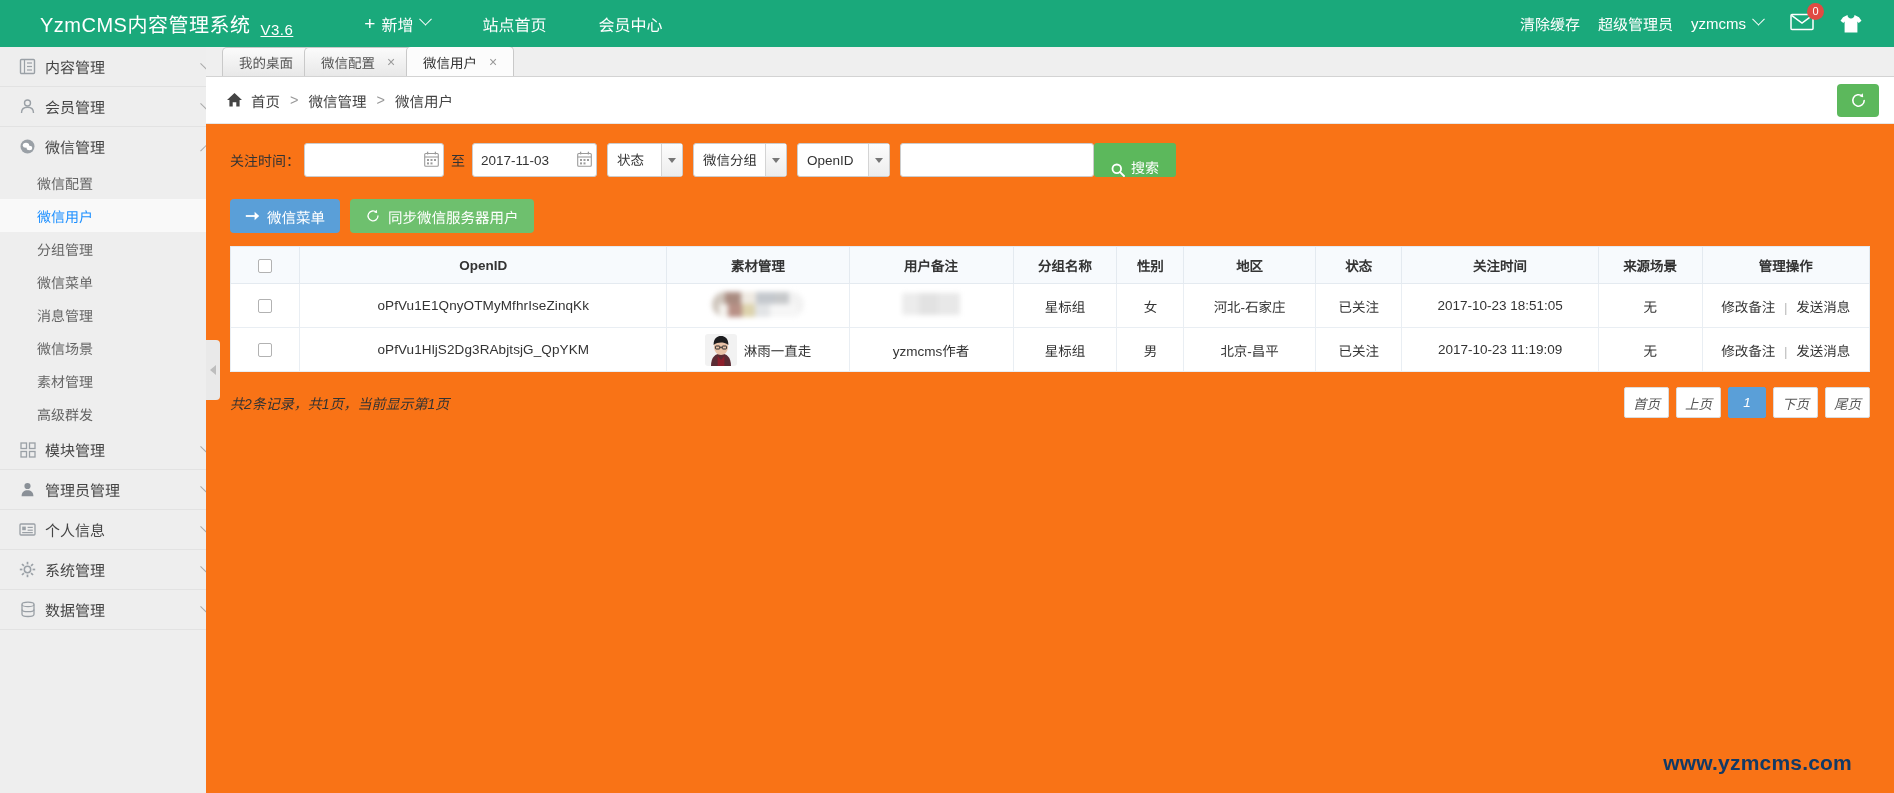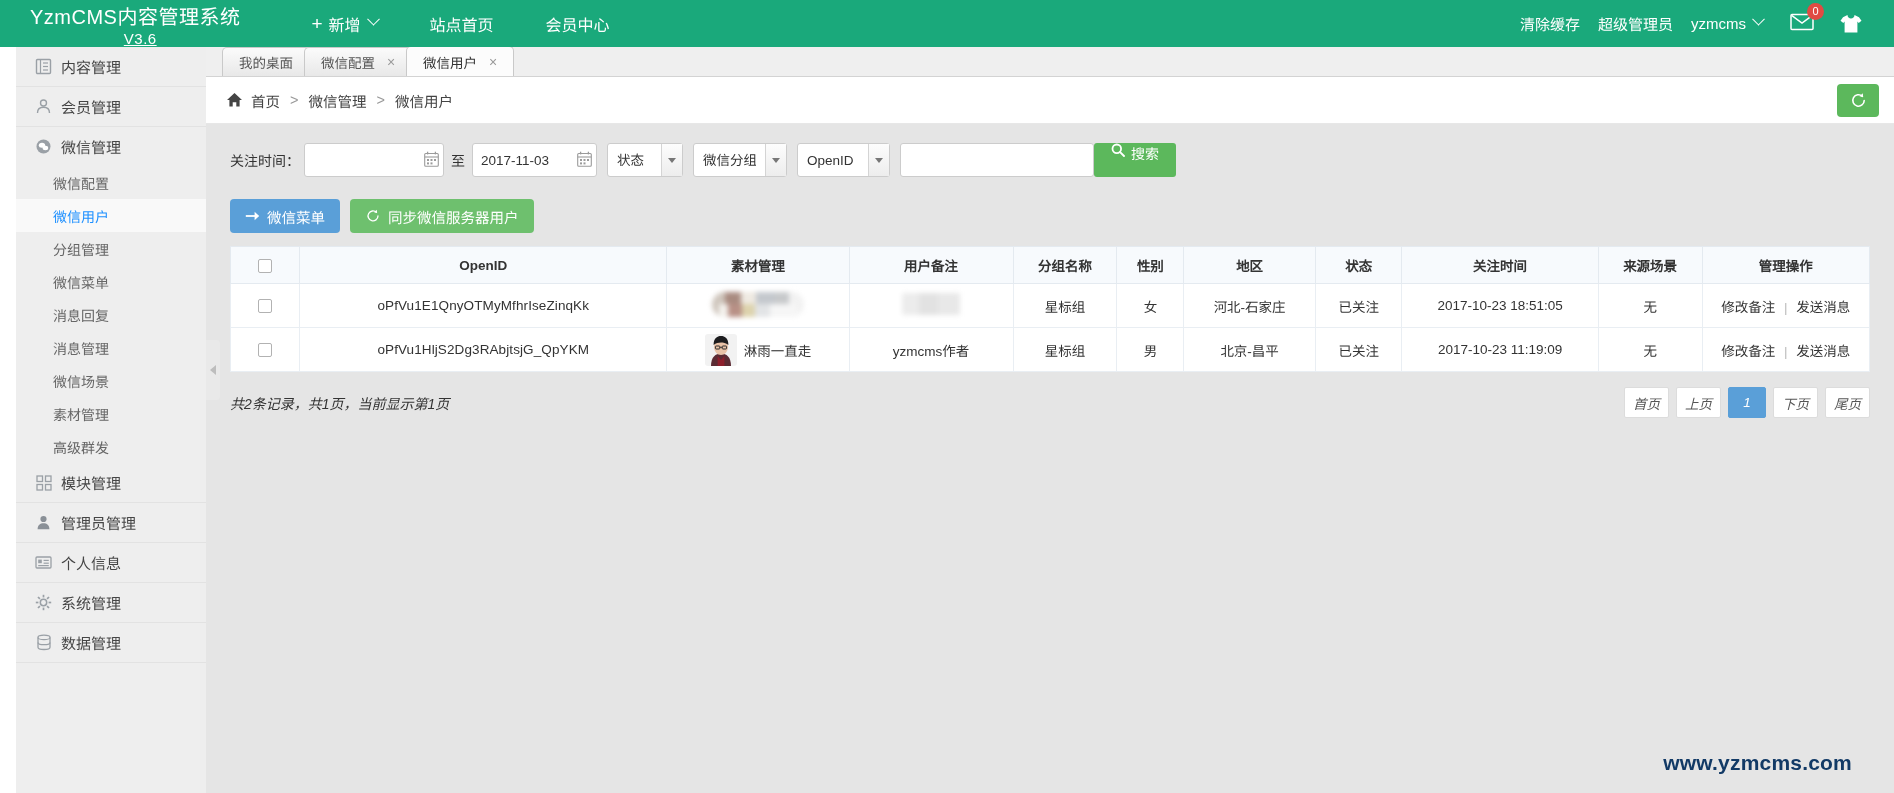--- a/index.html
+++ b/index.html
@@ -11,22 +11,22 @@
   }
   body { position: relative; }
 
   
   .topbar {
     position: absolute; top: 0; left: 0; width: 1894px; height: 47px;
     background: #1aa97b; display: flex; align-items: center;
     color: #fff; z-index: 50;
   }
   .brand {
-    padding-left: 30px; font-size: 20px; color: #fff;
-    letter-spacing: .5px; white-space: nowrap; display: flex; align-items: center; flex-direction: column;
+    padding-left: 40px; font-size: 20px; color: #fff;
+    letter-spacing: .5px; white-space: nowrap; display: flex; align-items: flex-end;
   }
   .brand-ver { font-size: 15px; margin-left: 10px; text-decoration: underline; }
   .topnav { display: flex; align-items: center; margin-left: 45px; height: 47px; }
   .topnav-item {
     font-size: 16px; color: #fff; padding: 0 26px; height: 47px;
     display: flex; align-items: center; white-space: nowrap; cursor: pointer;
   }
   .topnav-item .plus { font-size: 19px; margin-right: 6px; font-weight: 400; }
   .caret-d {
     display: inline-block; width: 9px; height: 9px; margin-left: 8px;
@@ -43,21 +43,21 @@
   }
   .mail-wrap { position: relative; padding: 0 16px 0 18px; cursor: pointer; }
   .badge {
     position: absolute; top: -10px; right: 6px; background: #e04b43; color: #fff;
     font-size: 11px; min-width: 17px; height: 17px; border-radius: 9px;
     display: flex; align-items: center; justify-content: center; padding: 0 4px;
   }
 
   
   .sidebar {
-    position: absolute; top: 47px; left: 16px; width: 226px; height: 746px;
+    position: absolute; top: 47px; left: 0; width: 226px; height: 746px;
     background: #eeeeee; border-right: 1px solid #dcdcdc; overflow: hidden;
   }
   .menu-group {
     height: 39px; display: flex; align-items: center; padding: 0 14px 0 18px;
     font-size: 15px; color: #454545; cursor: pointer; position: relative;
   }
   .menu-group + .menu-sub { }
   .menu-group .mico {
     width: 19px; height: 19px; margin-right: 8px; flex: none;
     display: inline-flex; align-items: center; justify-content: center;
@@ -84,21 +84,21 @@
     cursor: pointer; z-index: 40;
   }
   .collapse-handle i {
     width: 0; height: 0; border-top: 5px solid transparent;
     border-bottom: 5px solid transparent; border-right: 6px solid #bdbdbd;
   }
 
   
   .main {
     position: absolute; top: 47px; left: 206px; width: 1688px; height: 746px;
-    background: #e5e5e5;
+    background: #f97316;
   }
   .tabbar {
     height: 30px; background: #efefef; border-bottom: 1px solid #d3d3d3;
     display: flex; align-items: flex-end; padding-left: 16px; position: relative;
   }
   .tab {
     height: 29px; display: flex; align-items: center; padding: 0 16px;
     font-size: 13.5px; color: #555; background: linear-gradient(#fbfbfb,#e8e8e8);
     border: 1px solid #c9c9c9; border-bottom: none;
     border-radius: 5px 5px 0 0; margin-right: -6px; cursor: pointer;
@@ -158,21 +158,21 @@
     display: flex; align-items: center; justify-content: center; pointer-events: none;
   }
   .sel-arrow i {
     width: 0; height: 0; border-left: 4px solid transparent;
     border-right: 4px solid transparent; border-top: 5px solid #777;
   }
   .kw-input { width: 194px; margin-left: 10px; padding-right: 8px; }
   .btn-search {
     height: 34px; background: #5cb85c; color: #fff; border: none; border-radius: 3px;
     font-size: 14px; padding: 0 17px; cursor: pointer; display: flex;
-    align-items: flex-start; font-family: "Liberation Sans", sans-serif;
+    align-items: flex-end; font-family: "Liberation Sans", sans-serif;
   }
   .btn-search .mag { margin-right: 6px; display: flex; }
 
   .actionrow { margin-top: 22px; display: flex; align-items: center; }
   .btn {
     height: 34px; border: none; border-radius: 4px; font-size: 14.5px; color: #fff;
     display: flex; align-items: center; padding: 0 15px; cursor: pointer;
     font-family: "Liberation Sans", sans-serif; margin-right: 10px;
   }
   .btn .bi { margin-right: 7px; display: flex; align-items: center; }
@@ -330,23 +330,20 @@
         <span>微信配置</span>
       </div>
     <div class="sub-item active">
         <span>微信用户</span>
       </div>
     <div class="sub-item">
         <span>分组管理</span>
       </div>
     <div class="sub-item">
         <span>微信菜单</span>
-      </div>
-    <div class="sub-item">
-        <span>消息回复</span>
       </div>
     <div class="sub-item">
         <span>消息管理</span>
       </div>
     <div class="sub-item">
         <span>微信场景</span>
       </div>
     <div class="sub-item">
         <span>素材管理</span>
       </div>

